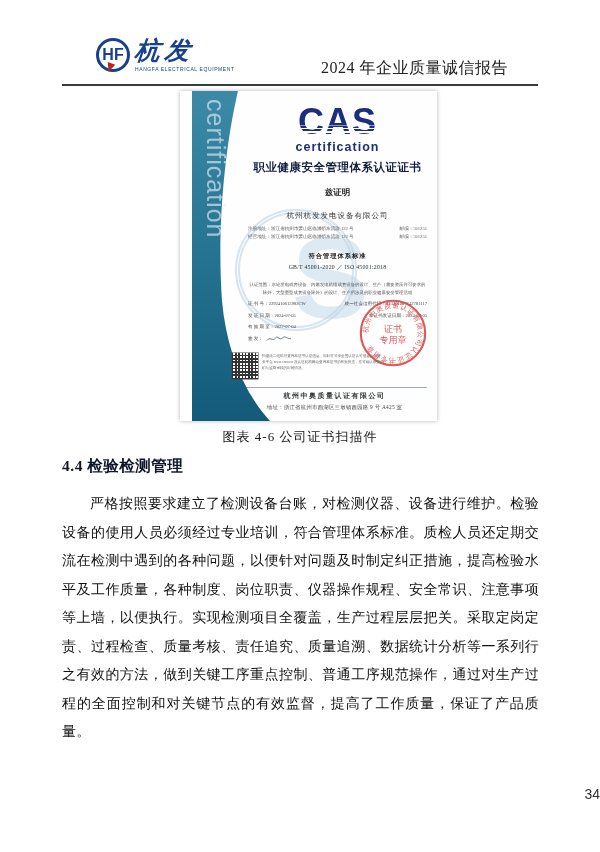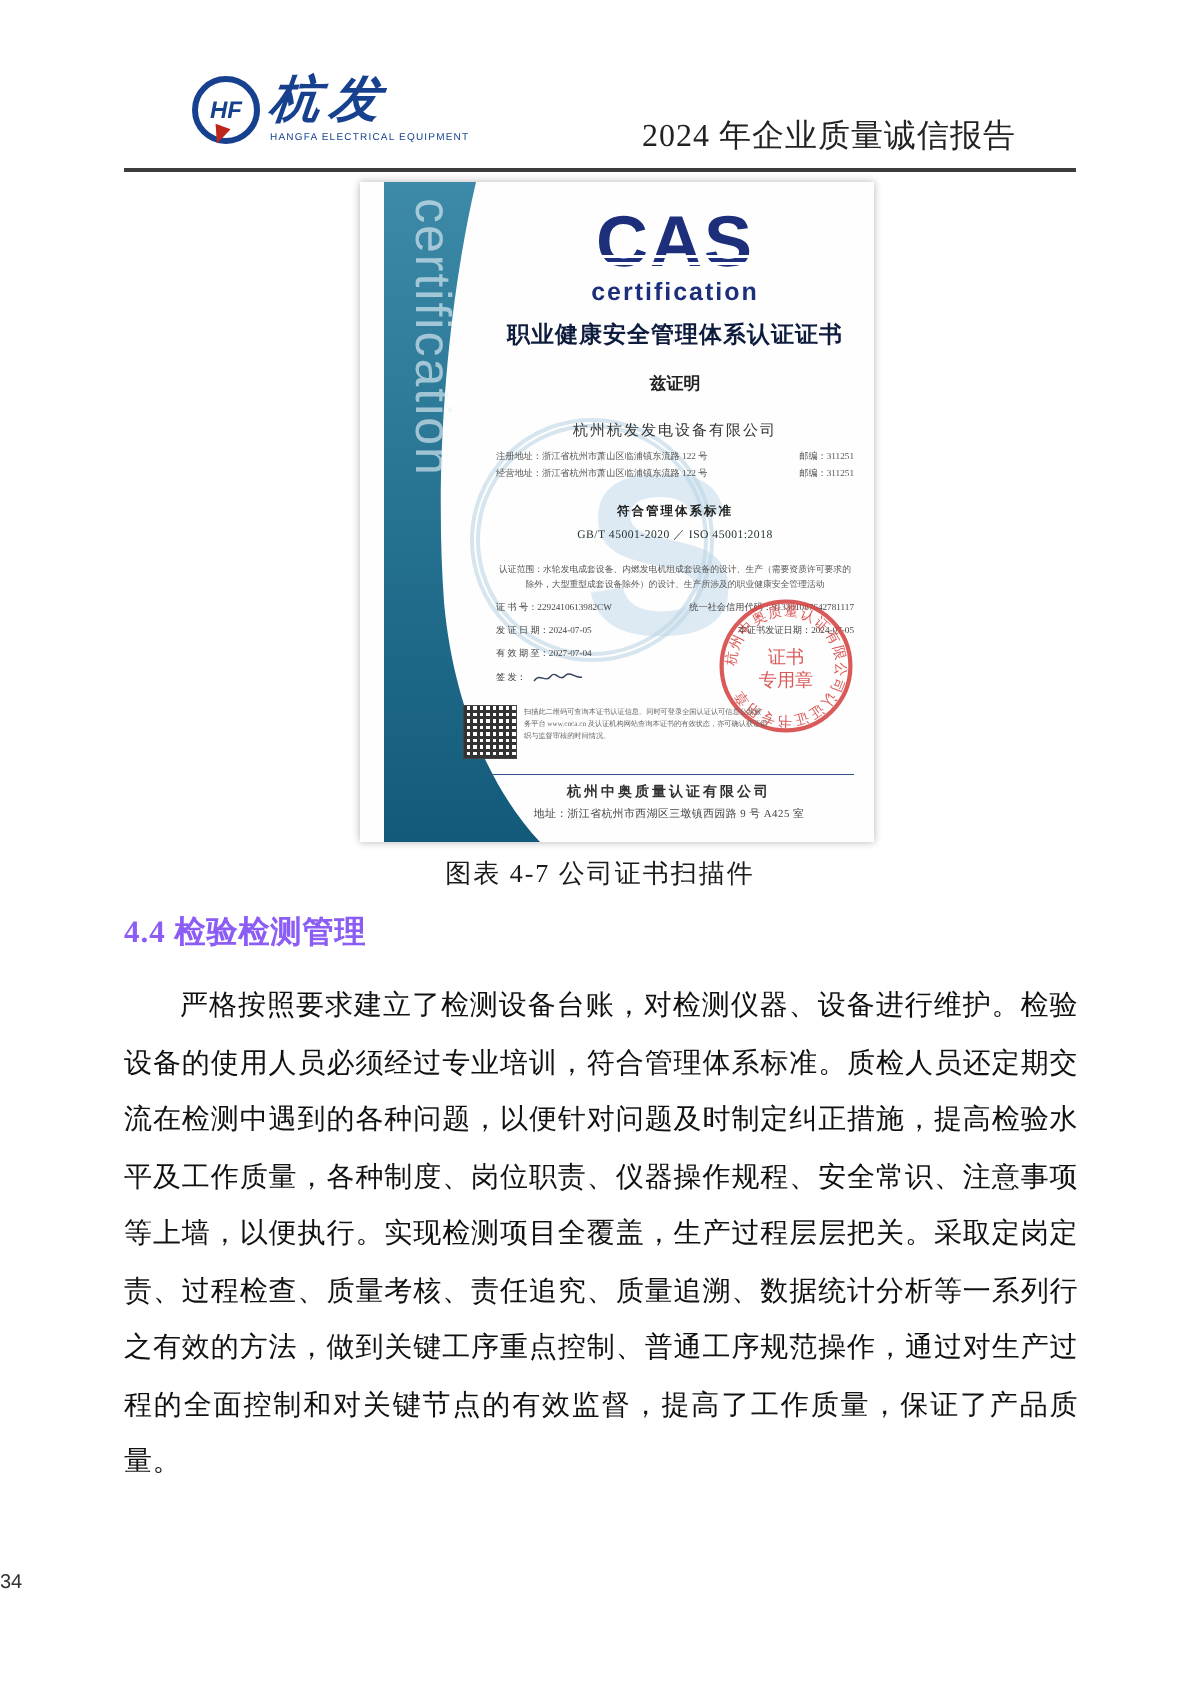--- a/index.html
+++ b/index.html
@@ -4,22 +4,22 @@
 <style>
   html,body{margin:0;padding:0;background:#fff;}
   .page{position:relative;width:600px;height:852px;background:#fff;overflow:hidden;
         font-family:"Liberation Serif",serif;color:#1a1a1a;}
 
   
   .hdr{position:absolute;left:62px;top:34px;right:62px;height:50px;border-bottom:2px solid #3c3c3c;}
   .logo{position:absolute;left:34px;top:4px;display:flex;align-items:flex-start;gap:5px;}
   .logo-circle{width:28px;height:28px;border-radius:50%;border:3px solid #17418f;color:#17418f;
                display:flex;align-items:center;justify-content:center;
-               font-family:"Liberation Sans",sans-serif;font-weight:bold;font-style:italic;
-               font-size:12px;position:relative;background:#fff;}
+               font-family:"Liberation Sans",sans-serif;font-weight:bold;
+               font-size:16px;position:relative;background:#fff;}
   .logo-circle::after{content:"";position:absolute;left:7px;bottom:-3px;width:0;height:0;
                border-left:4px solid transparent;border-right:4px solid transparent;
                border-top:9px solid #c0251c;transform:rotate(20deg);}
   .brand{font-size:25px;font-weight:bold;font-style:italic;color:#17418f;letter-spacing:5px;
          line-height:1;transform:skewX(-6deg);}
   .tagline{font-family:"Liberation Sans",sans-serif;font-size:5px;color:#17418f;
            letter-spacing:0.6px;margin-top:3px;}
   .report-title{position:absolute;right:30px;bottom:5px;font-size:16px;color:#222;letter-spacing:0.5px;}
 
   
@@ -65,26 +65,26 @@
   .qr-note{width:244px;font-size:7.2px;color:#666;line-height:1.7;}
   .cert-footer{position:absolute;left:112px;right:8px;top:592px;text-align:center;}
   .cf-rule{border-top:1.6px solid #34558c;margin:0 12px 8px;}
   .issuer{font-size:14px;font-weight:bold;color:#333;letter-spacing:3px;}
   .issuer-addr{font-size:10.8px;color:#444;margin-top:6px;letter-spacing:0.5px;}
 
   
   .fig-caption{position:absolute;top:428px;left:0;width:100%;text-align:center;
         font-size:13px;color:#1a1a1a;letter-spacing:1px;}
   .sec-heading{position:absolute;top:456px;left:62px;margin:0;font-size:15.5px;
-        font-weight:bold;color:#8b5cf6;letter-spacing:0.5px;}
+        font-weight:bold;color:#0f172a;letter-spacing:0.5px;}
   .body-para{position:absolute;top:490px;left:62px;width:477px;margin:0;
         font-size:14px;line-height:28.5px;color:#111;text-align:justify;
         text-indent:2em;letter-spacing:0.2px;}
-  .pageno{position:absolute;top:786px;left:0;width:100%;text-align:left;
-        font-size:10px;color:#333;font-family:"Liberation Sans",sans-serif;}
+  .pageno{position:absolute;top:786px;left:0;width:100%;text-align:right;
+        font-size:14px;color:#333;font-family:"Liberation Sans",sans-serif;}
 </style>
 </head>
 <body>
 
 <div class="page">
 
   <div class="hdr">
     <div class="logo">
       <div class="logo-circle">
         <span>HF</span>
@@ -177,18 +177,18 @@
       </div>
 
       <div class="cert-footer">
         <div class="cf-rule"></div>
         <div class="issuer">杭州中奥质量认证有限公司</div>
         <div class="issuer-addr">地址：浙江省杭州市西湖区三墩镇西园路 9 号 A425 室</div>
       </div>
     </div>
   </div>
 
-  <div class="fig-caption">图表 4-7 公司证书扫描件</div>
+  <div class="fig-caption">图表 4-6 公司证书扫描件</div>
   <h2 class="sec-heading">4.4 检验检测管理</h2>
   <p class="body-para">严格按照要求建立了检测设备台账，对检测仪器、设备进行维护。检验设备的使用人员必须经过专业培训，符合管理体系标准。质检人员还定期交流在检测中遇到的各种问题，以便针对问题及时制定纠正措施，提高检验水平及工作质量，各种制度、岗位职责、仪器操作规程、安全常识、注意事项等上墙，以便执行。实现检测项目全覆盖，生产过程层层把关。采取定岗定责、过程检查、质量考核、责任追究、质量追溯、数据统计分析等一系列行之有效的方法，做到关键工序重点控制、普通工序规范操作，通过对生产过程的全面控制和对关键节点的有效监督，提高了工作质量，保证了产品质量。</p>
 
   <div class="pageno">34</div>
 </div>
 
 </body></html>

